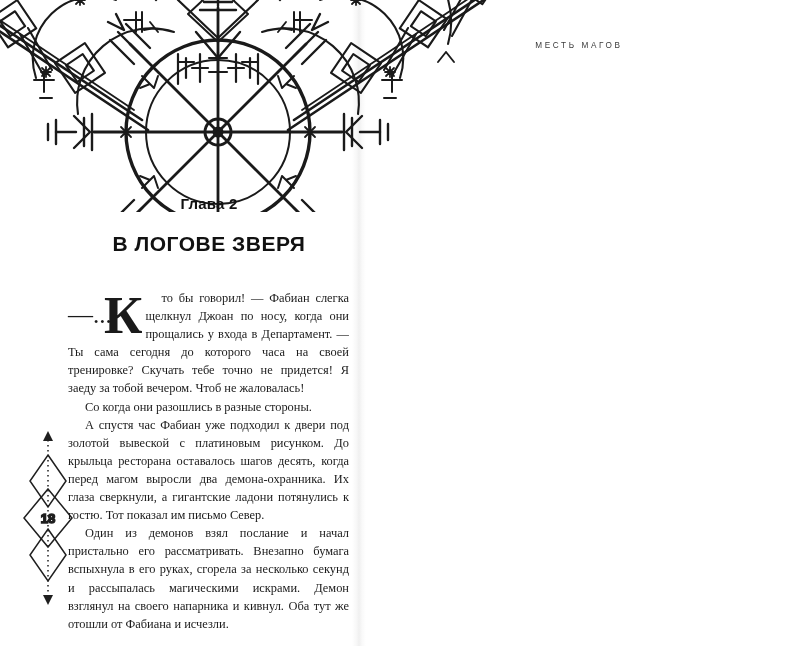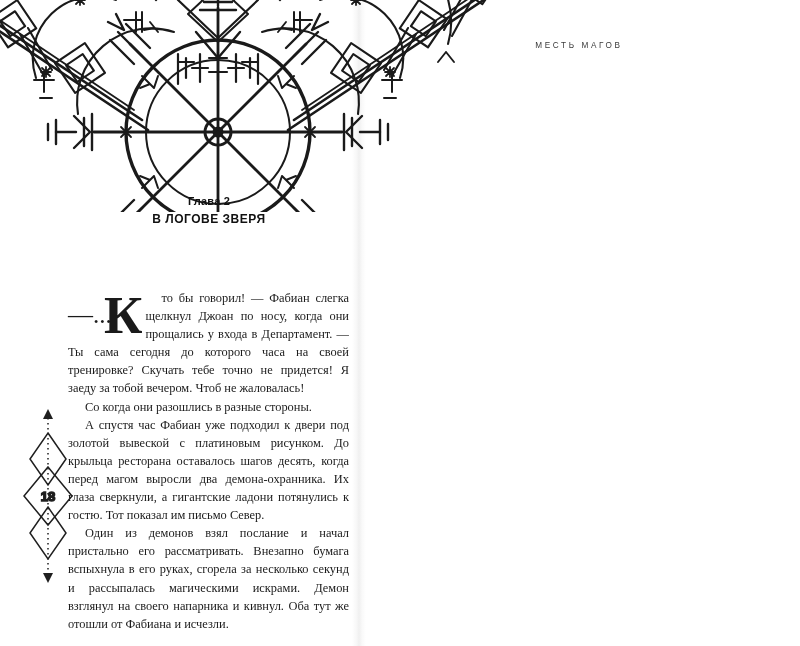--- a/index.html
+++ b/index.html
@@ -75,28 +75,28 @@
   .chapter-block {
     position: absolute;
     left: 68px;
     top: 195px;
     width: 282px;
     text-align: center;
     font-family: "Liberation Sans", "DejaVu Sans", sans-serif;
     color: #111;
   }
   .chapter-number {
-    font-size: 11px;
+    font-size: 15px;
     font-weight: 700;
     letter-spacing: 0.2px;
-    margin-bottom: 5px;
+    margin-bottom: 20px;
     text-align: center;
   }
   .chapter-name {
-    font-size: 12px;
+    font-size: 21px;
     font-weight: 700;
     letter-spacing: 0.5px;
   }
 
   
   .col {
     position: absolute;
     text-align: justify;
     font-size: 12.4px;
     line-height: 18.1px;
@@ -138,21 +138,21 @@
     font-weight: 400;
   }
   .opening > .runon { text-indent: 0; margin-left: 16px; }
 
   
   .folio {
     position: absolute;
     width: 52px;
     height: 182px;
   }
-  .folio-left  { left: 22px;  top: 405px; }
+  .folio-left  { left: 22px;  top: 427px; }
   .folio svg { display: block; width: 100%; height: 100%; }
   .folio-num {
     font-family: "Liberation Sans", "DejaVu Sans", sans-serif;
     font-size: 13px;
     font-weight: 700;
     fill: #1d1d1d;
   }
 </style>
 </head>
 <body>

